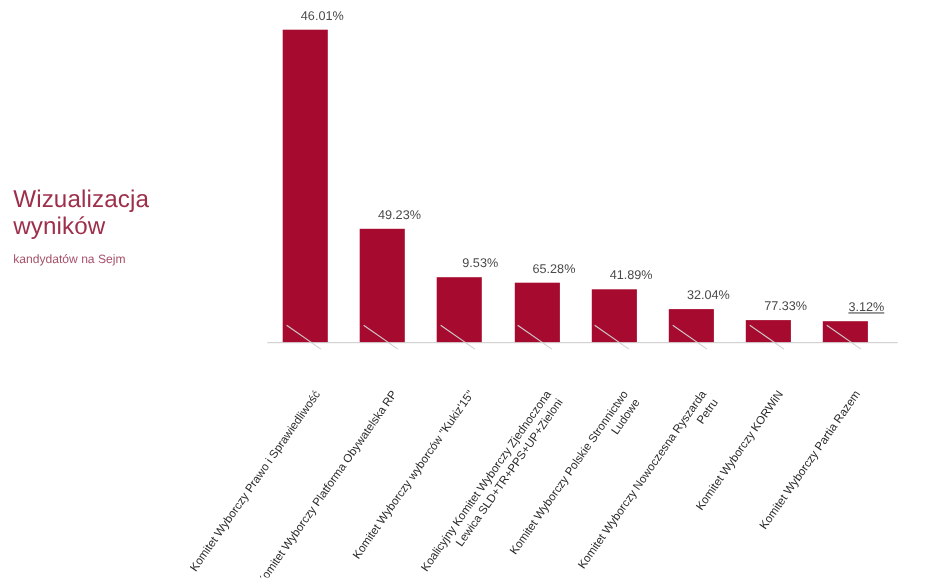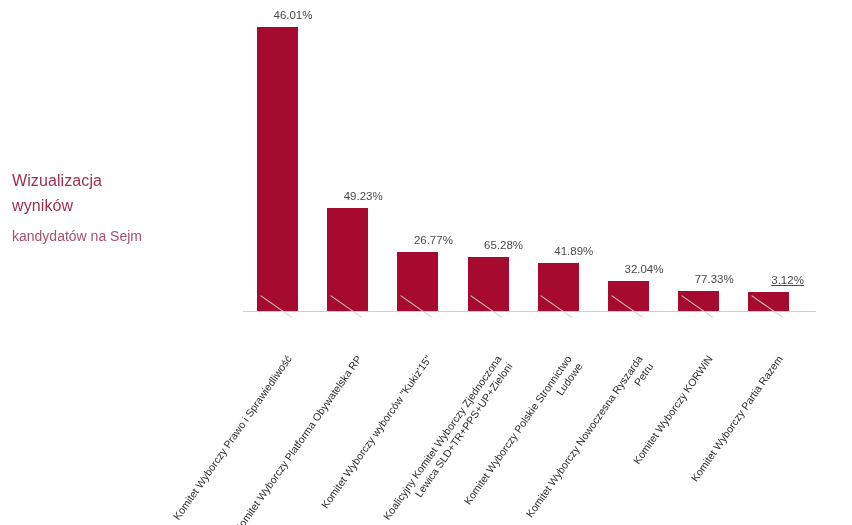--- a/index.html
+++ b/index.html
@@ -24,30 +24,30 @@
   }
 
   
   .title-block {
     position: absolute;
     left: 12px;
     top: 168px;
     width: 215px;
   }
   .chart-title {
-    font-size: 16px;
+    font-size: 22px;
     line-height: 25px;
     color: #9E2F4A;
     font-weight: 400;
     letter-spacing: 0.1px;
     white-space: pre-line;
   }
   .chart-subtitle {
     margin-top: 10px;
-    font-size: 14px;
+    font-size: 11px;
     line-height: 16px;
     color: #A6536A;
     font-weight: 400;
   }
 
   
   .plot {
     position: absolute;
     left: 243px;
     top: 0;
@@ -127,21 +127,21 @@
   </div>
 
   <div class="plot">
     <div class="axis-line"></div>
     <div class="bars-layer" id="bars-layer">
         <div class="bar" style="left: 14px; height: 284px; background: rgb(166, 10, 46);"></div>
         <div class="bar-value" style="left: -0.5px; top: 9px; color: rgb(74, 74, 74);">46.01%</div>
         <div class="bar" style="left: 84.2px; height: 102.958px; background: rgb(166, 10, 46);"></div>
         <div class="bar-value" style="left: 69.7px; top: 190.042px; color: rgb(74, 74, 74);">49.23%</div>
         <div class="bar" style="left: 154.4px; height: 58.8246px; background: rgb(166, 10, 46);"></div>
-        <div class="bar-value" style="left: 139.9px; top: 234.175px; color: rgb(74, 74, 74);">26.77%</div>
+        <div class="bar-value" style="left: 139.9px; top: 234.175px; color: rgb(74, 74, 74);">9.53%</div>
         <div class="bar" style="left: 224.6px; height: 53.5779px; background: rgb(166, 10, 46);"></div>
         <div class="bar-value" style="left: 210.1px; top: 239.422px; color: rgb(74, 74, 74);">65.28%</div>
         <div class="bar" style="left: 294.8px; height: 48.2078px; background: rgb(166, 10, 46);"></div>
         <div class="bar-value" style="left: 280.3px; top: 244.792px; color: rgb(74, 74, 74);">41.89%</div>
         <div class="bar" style="left: 365px; height: 29.9987px; background: rgb(166, 10, 46);"></div>
         <div class="bar-value" style="left: 350.5px; top: 263.001px; color: rgb(74, 74, 74);">32.04%</div>
         <div class="bar" style="left: 435.2px; height: 20.3695px; background: rgb(166, 10, 46);"></div>
         <div class="bar-value" style="left: 420.7px; top: 272.631px; color: rgb(74, 74, 74);">77.33%</div>
         <div class="bar" style="left: 505.4px; height: 19.2584px; background: rgb(166, 10, 46);"></div>
         <div class="bar-value" style="left: 490.9px; top: 273.742px; color: rgb(74, 74, 74); text-decoration: underline;">3.12%</div>

